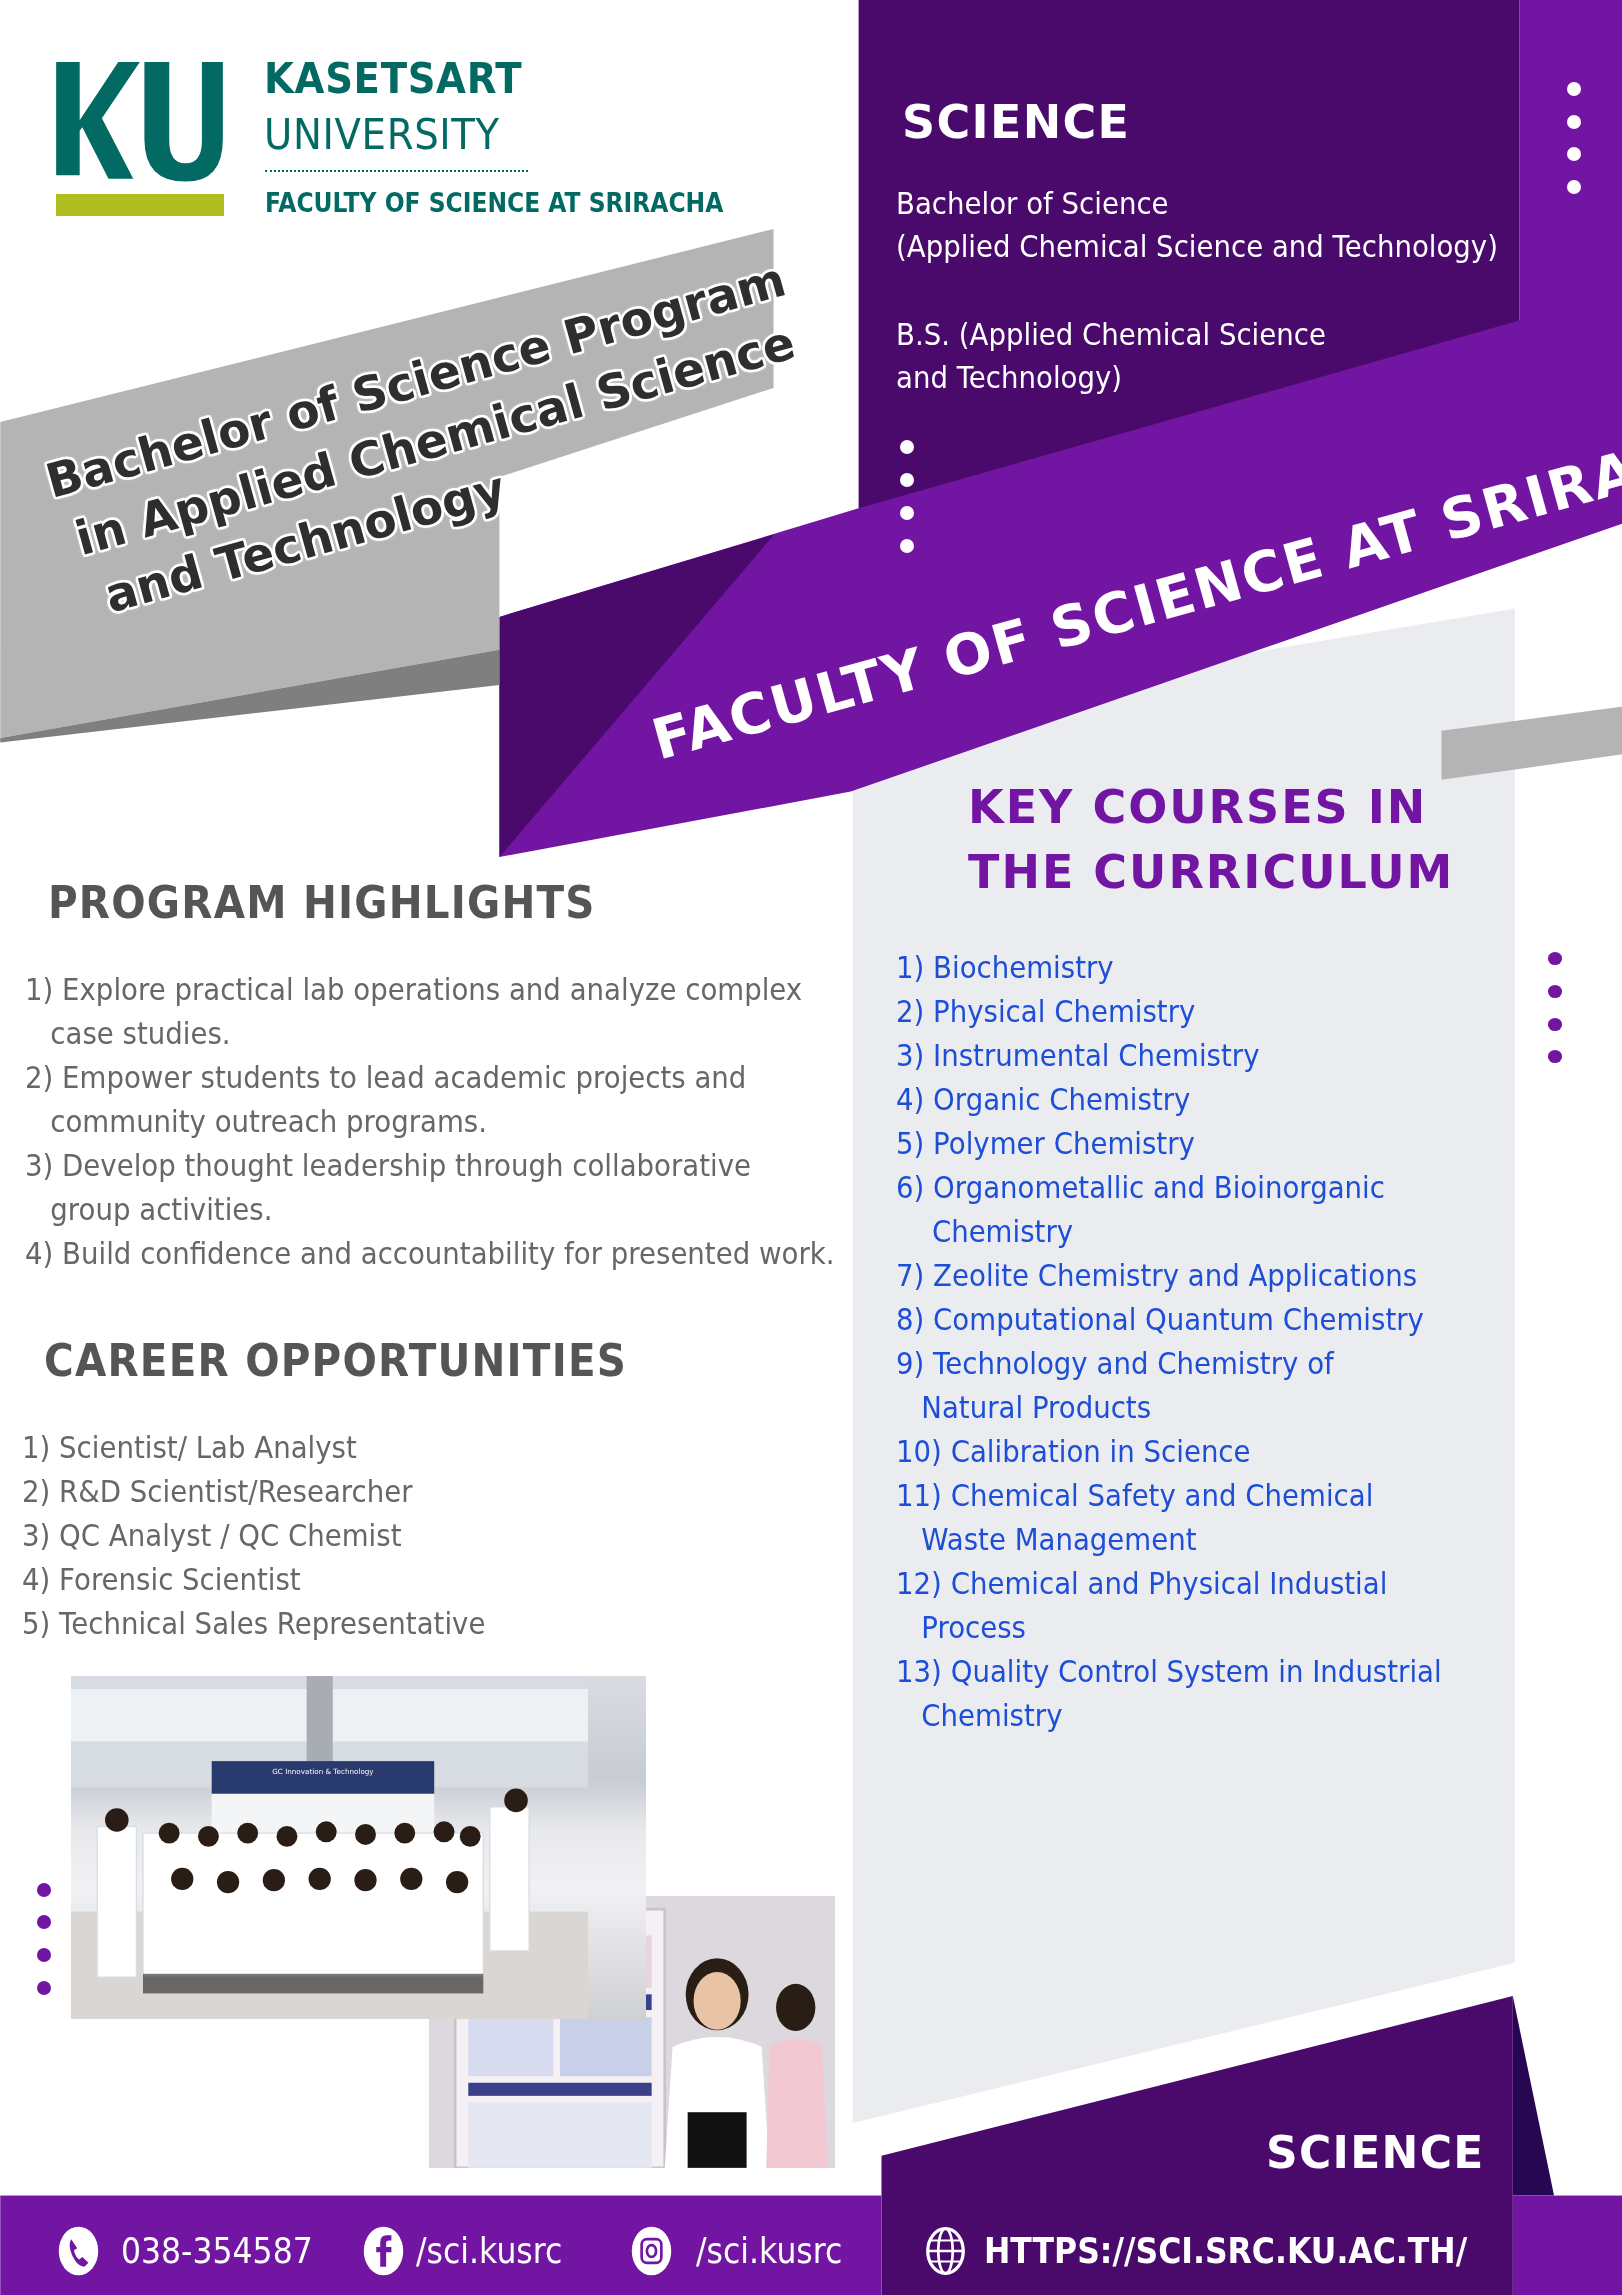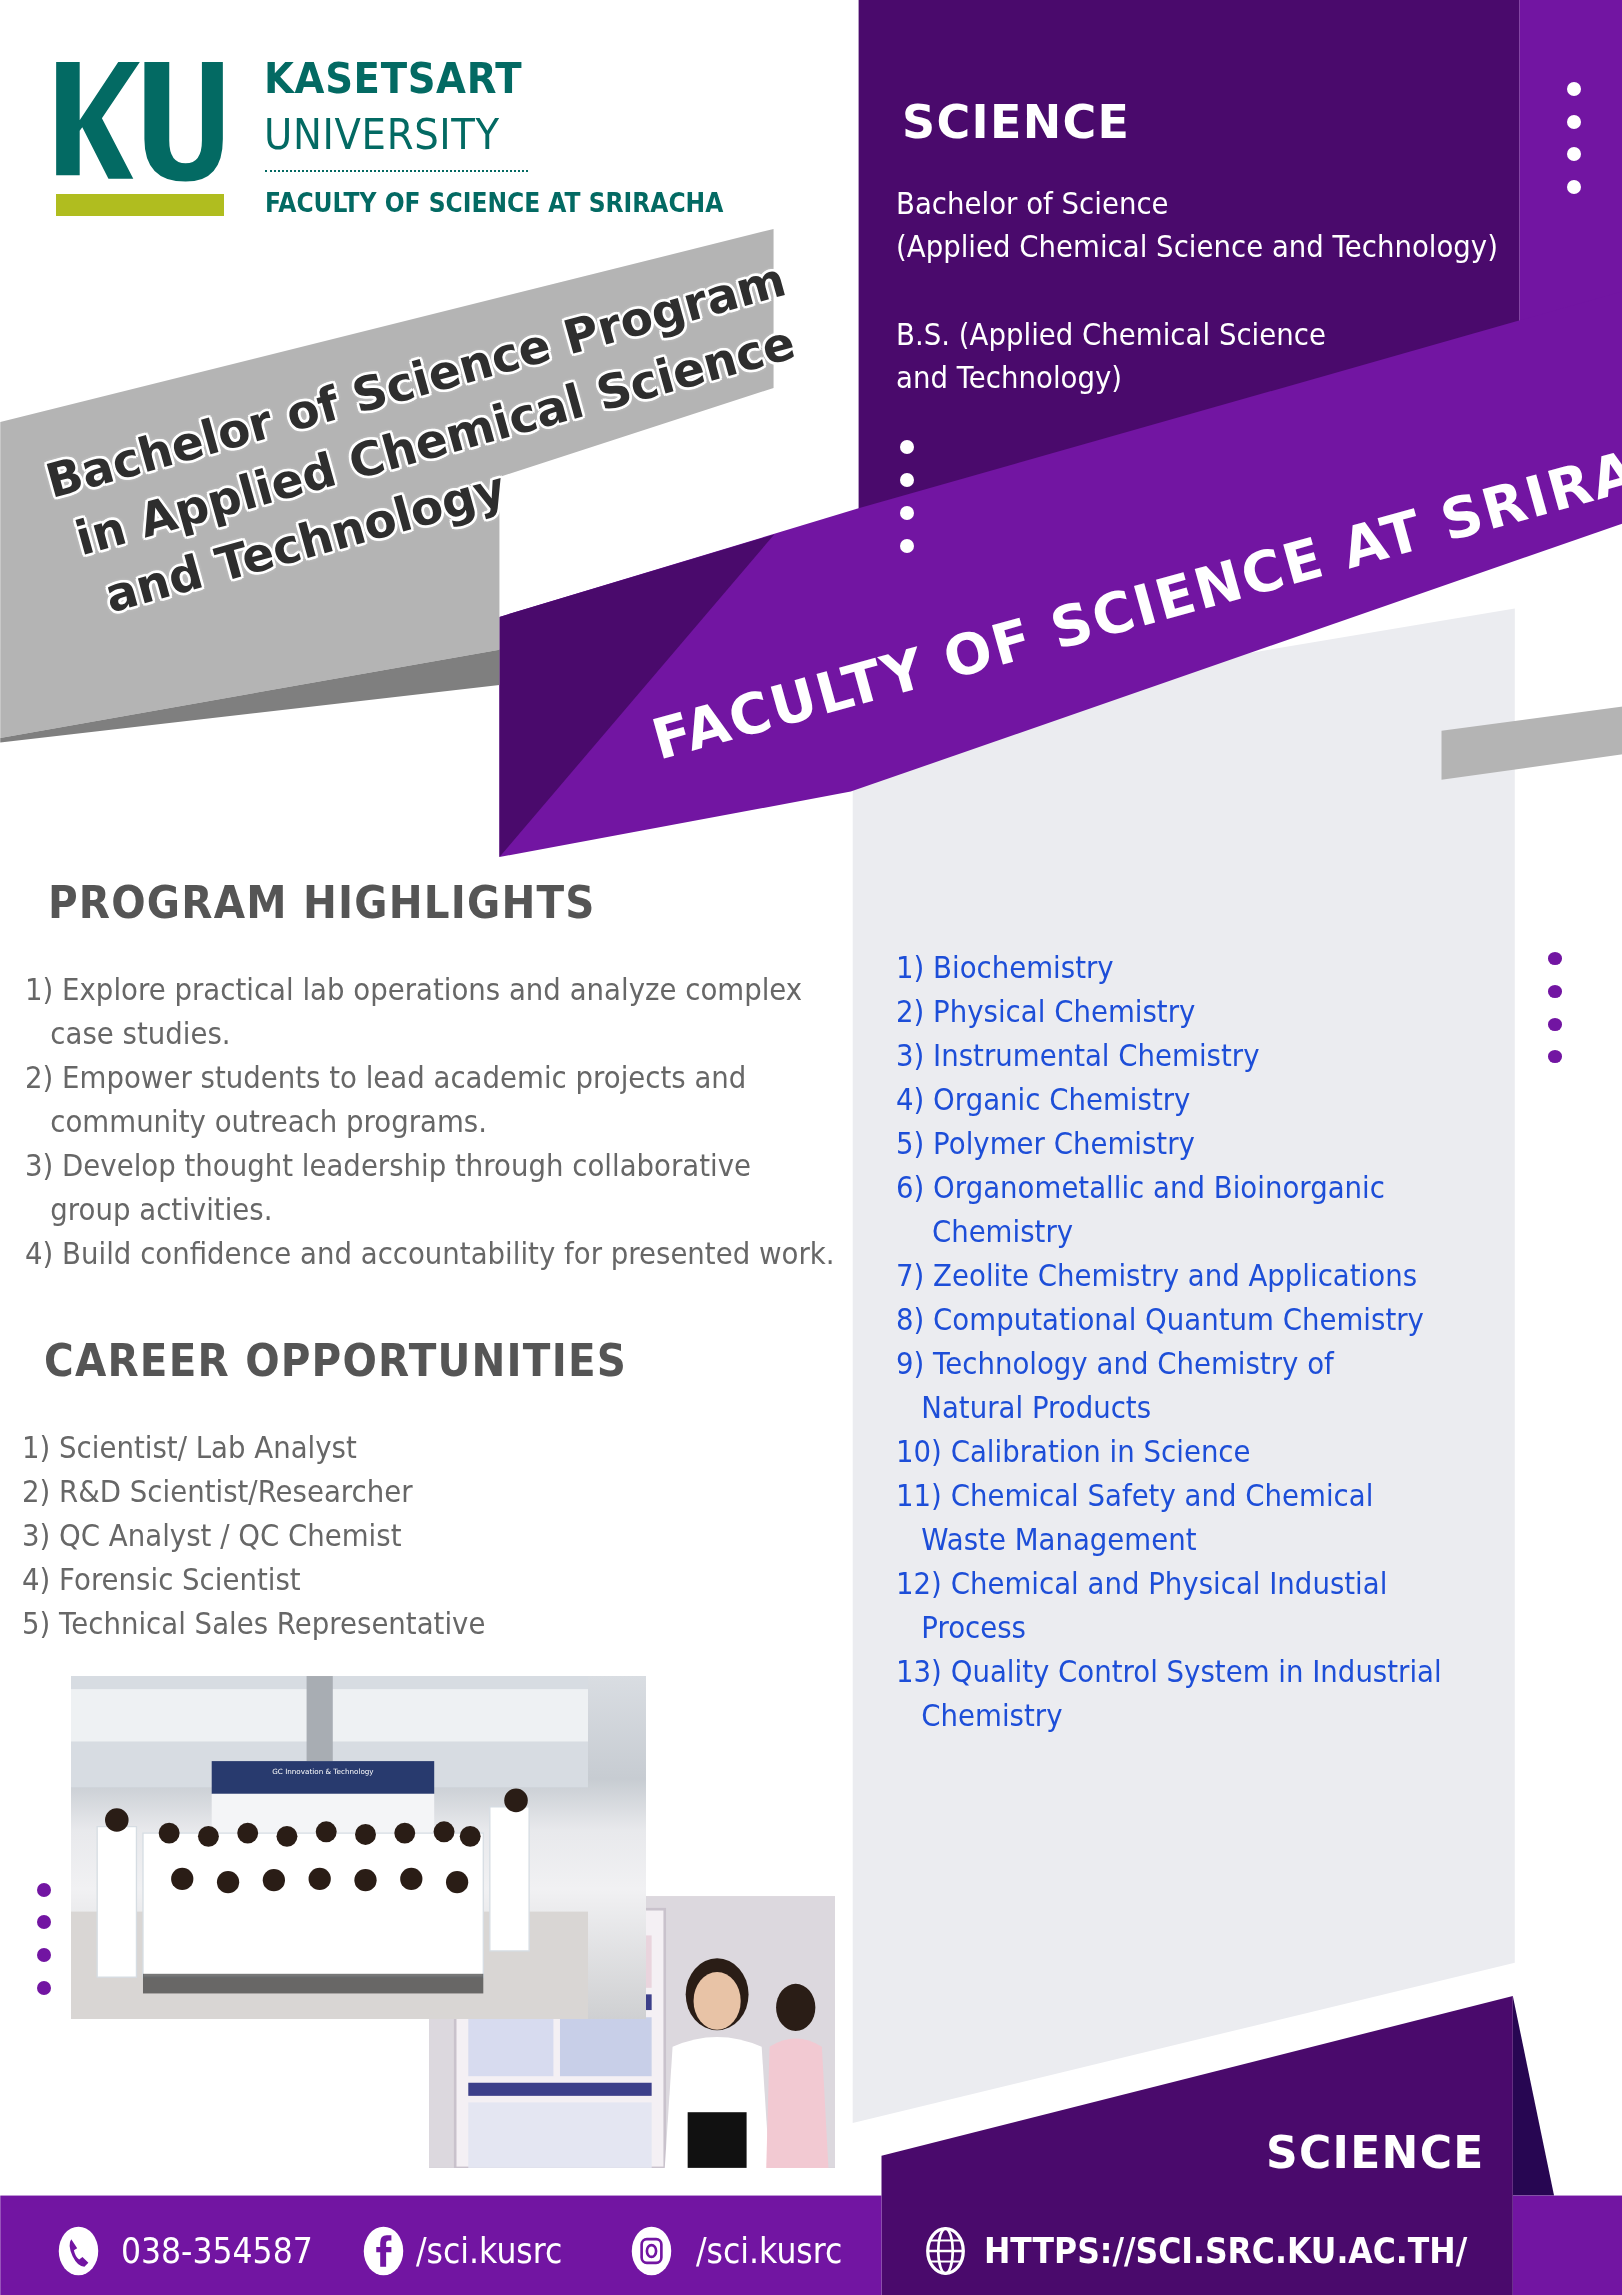--- a/index.html
+++ b/index.html
@@ -143,20 +143,22 @@
 <div class="abs sec-title" style="left:44px;top:1335px">CAREER OPPORTUNITIES</div>
 <ul class="abs list" style="left:21.6px;top:1426px">
   <li>1) Scientist/ Lab Analyst</li>
   <li>2) R&amp;D Scientist/Researcher</li>
   <li>3) QC Analyst / QC Chemist</li>
   <li>4) Forensic Scientist</li>
   <li>5) Technical Sales Representative</li>
 </ul>
 
 <div class="abs courses-title">
+  <div>KEY COURSES IN</div>
+  <div>THE CURRICULUM</div>
 </div>
 <ul class="abs courses">
   <li>1) Biochemistry</li>
   <li>2) Physical Chemistry</li>
   <li>3) Instrumental Chemistry</li>
   <li>4) Organic Chemistry</li>
   <li>5) Polymer Chemistry</li>
   <li>6) Organometallic and Bioinorganic</li>
   <li class="cont">Chemistry</li>
   <li>7) Zeolite Chemistry and Applications</li>

